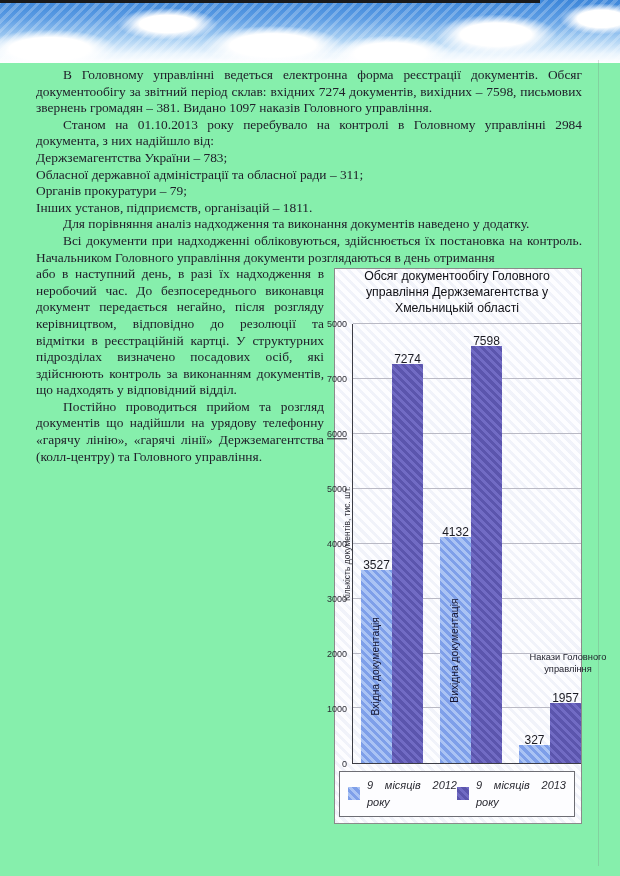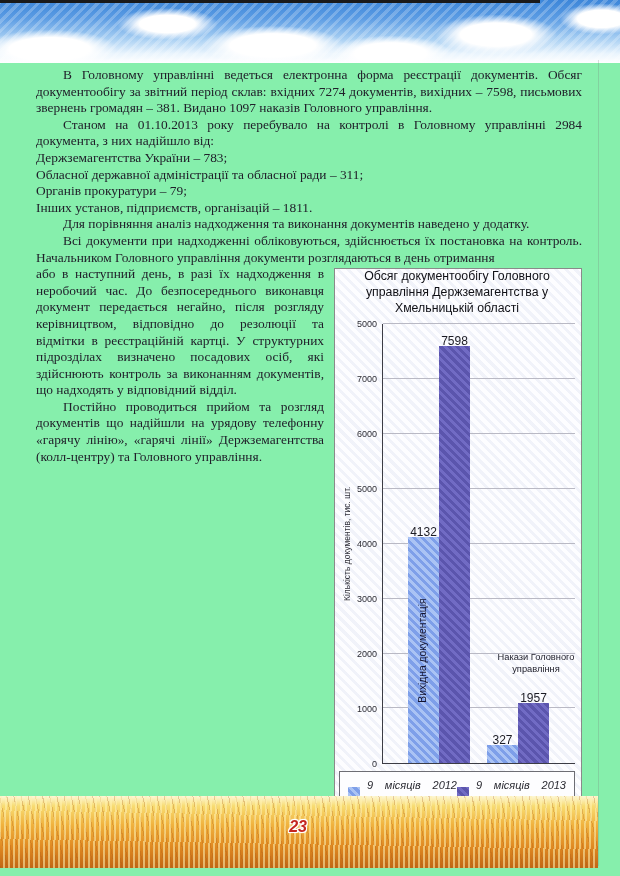--- a/index.html
+++ b/index.html
@@ -153,34 +153,41 @@
       <div class="chart-title">Обсяг документообігу Головного управління Держземагентства у Хмельницькій області</div>
       <div class="chart-mid">
         <div class="y-label">Кількість документів, тис. шт.</div>
         <div class="y-ticks">
             <div class="ytick" style="bottom: 0%;">0</div>
             <div class="ytick" style="bottom: 12.5%;">1000</div>
             <div class="ytick" style="bottom: 25%;">2000</div>
             <div class="ytick" style="bottom: 37.5%;">3000</div>
             <div class="ytick" style="bottom: 50%;">4000</div>
             <div class="ytick" style="bottom: 62.5%;">5000</div>
-            <div class="ytick" style="bottom: 75%;">6000</div>
+            <div class="ytick" style="bottom: 75%; text-decoration: underline;">6000</div>
             <div class="ytick" style="bottom: 87.5%; margin-left: 40px;">7000</div>
             <div class="ytick" style="bottom: 100%;">5000</div>
           </div>
         <div class="plot">
             <div class="gridline" style="bottom: 12.5%;"></div>
             <div class="gridline" style="bottom: 25%;"></div>
             <div class="gridline" style="bottom: 37.5%;"></div>
             <div class="gridline" style="bottom: 50%;"></div>
             <div class="gridline" style="bottom: 62.5%;"></div>
             <div class="gridline" style="bottom: 75%;"></div>
             <div class="gridline" style="bottom: 87.5%;"></div>
             <div class="gridline" style="bottom: 100%;"></div>
             <div class="bar-group">
+              <div class="bar s0" style="height: 44.0875%;">
+                <div class="bar-value">3527</div>
+                <div class="bar-cat-label">Вхідна документація</div>
+              </div>
+              <div class="bar s1" style="height: 90.925%;">
+                <div class="bar-value">7274</div>
+              </div>
             </div>
             <div class="bar-group">
               <div class="bar s0" style="height: 51.65%; margin-top: 36px;">
                 <div class="bar-value">4132</div>
                 <div class="bar-cat-label">Вихідна документація</div>
               </div>
               <div class="bar s1" style="height: 94.975%;">
                 <div class="bar-value">7598</div>
               </div>
             </div>
@@ -204,17 +211,14 @@
           <span class="legend-swatch s1"></span>
           <span class="legend-label">9 місяців 2013 року</span>
         </div>
       </div>
     </div>
 
     <p class="para">або в наступний день, в разі їх надходження в неробочий час. До безпосереднього виконавця документ передається негайно, після розгляду керівництвом, відповідно до резолюції та відмітки в реєстраційній картці. У структурних підрозділах визначено посадових осіб, які здійснюють контроль за виконанням документів, що надходять у відповідний відділ.</p>
     <p class="para indent">Постійно проводиться прийом та розгляд документів що надійшли на урядову телефонну «гарячу лінію», «гарячі лінії» Держземагентства (колл-центру) та Головного управління.</p>
   </div>
 
-  <div class="wheat">
-    <div class="page-number">23</div>
-  </div>
 
 </div>
 
 </body></html>

